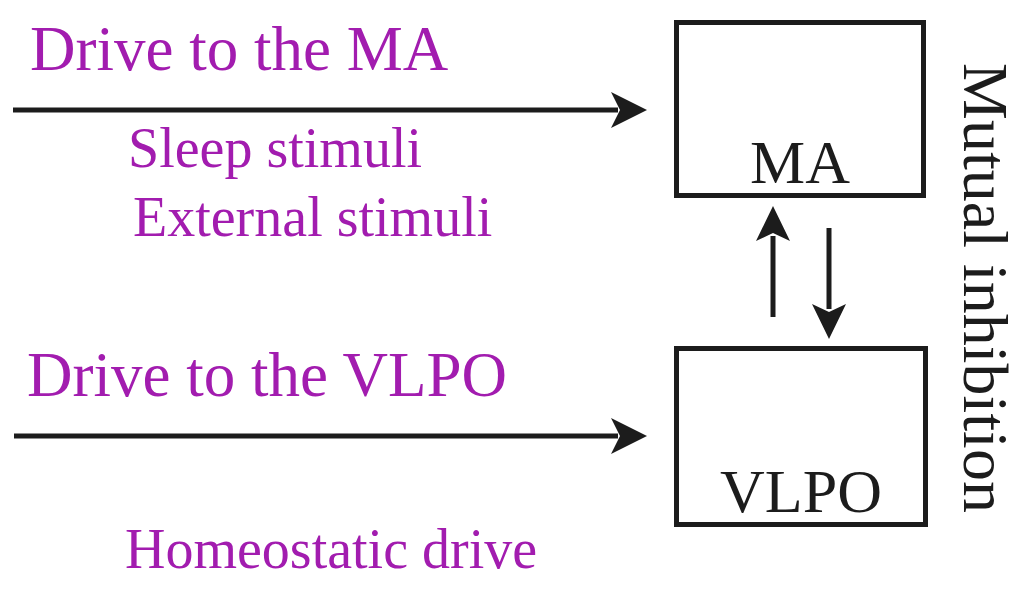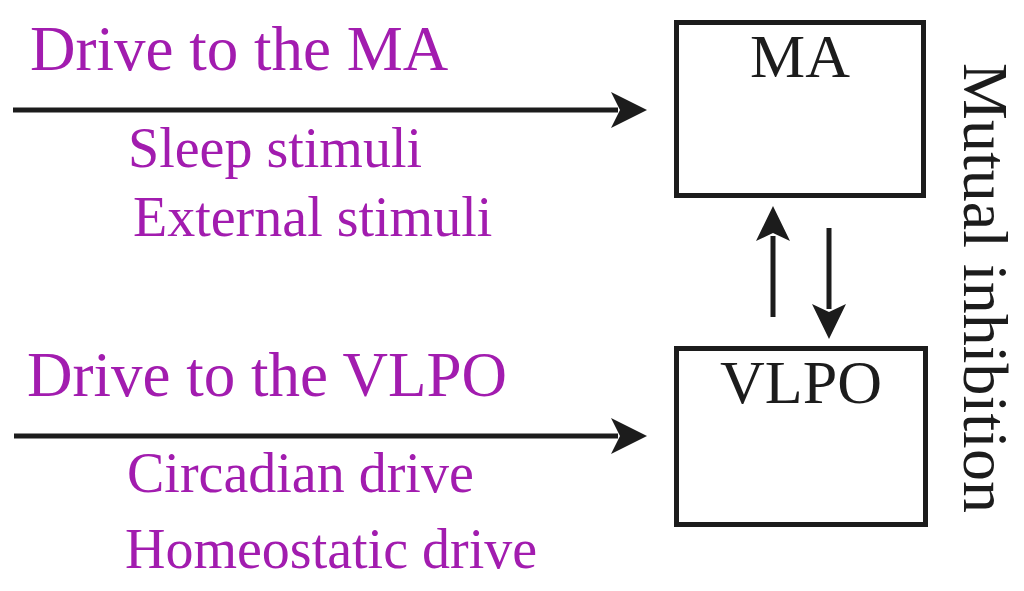--- a/index.html
+++ b/index.html
@@ -23,21 +23,21 @@
     color: #a21caf;
   }
   .heading { font-size: 63px; }
   .factor  { font-size: 56px; }
   .node-box {
     position: absolute;
     border: 5px solid #1c1c1c;
     box-sizing: border-box;
     background: #ffffff;
     display: flex;
-    align-items: flex-start;
+    align-items: flex-end;
     justify-content: center;
   }
   .node-label {
     font-size: 62px;
     line-height: 1;
     color: #1c1c1c;
   }
   #ma-box   { left: 674px; top: 20px;  width: 252px; height: 178px; }
   #vlpo-box { left: 674px; top: 346px; width: 254px; height: 181px; }
 
@@ -93,21 +93,20 @@
       <line class="stroke" x1="829" y1="228" x2="829" y2="309"></line>
       <path class="fill" d="M829 339 L812 304 L829 312 L846 304 Z"></path>
     </g>
   </svg>
 
   <div class="txt heading" id="ma-heading">Drive to the MA</div>
   <div class="txt factor" id="sleep-stages">Sleep stimuli</div>
   <div class="txt heading" id="vlpo-heading">Drive to the VLPO</div>
 
   <div class="txt factor" id="external-stimuli">External stimuli</div>
-  <div class="txt factor" id="circadian-drive">Circadian drive</div>
   <div class="txt factor" id="homeostatic-drive">Homeostatic drive</div>
 
   <div class="node-box" id="ma-box">
     <span class="node-label">MA</span>
   </div>
   <div class="node-box" id="vlpo-box">
     <span class="node-label">VLPO</span>
   </div>
 
   <div id="mutual-label">Mutual inhibition</div>

